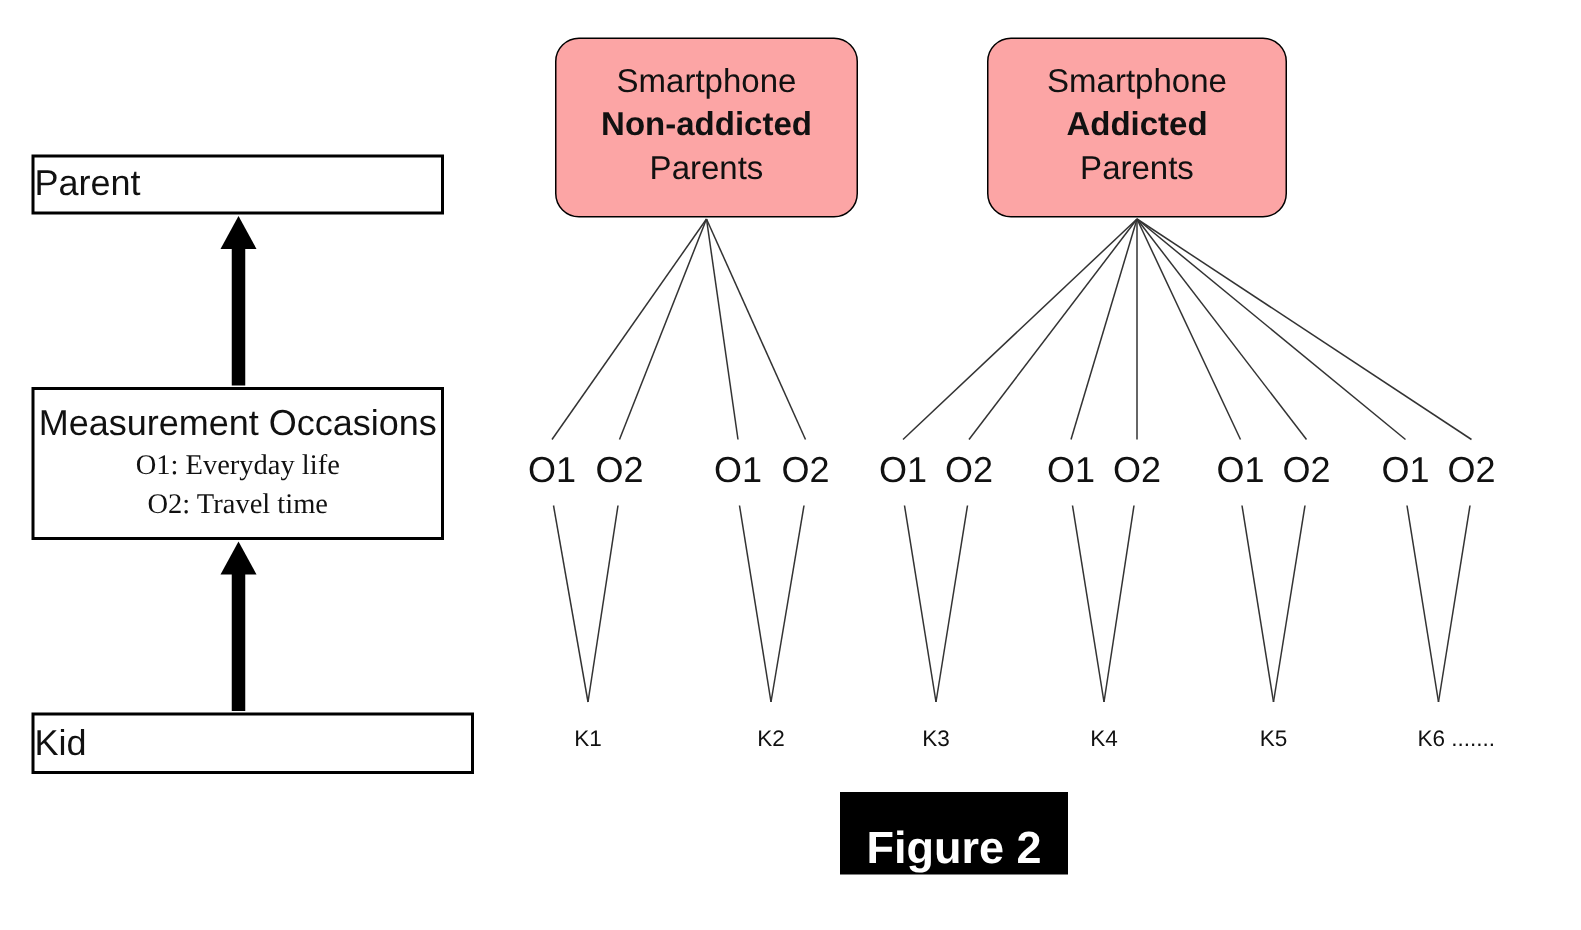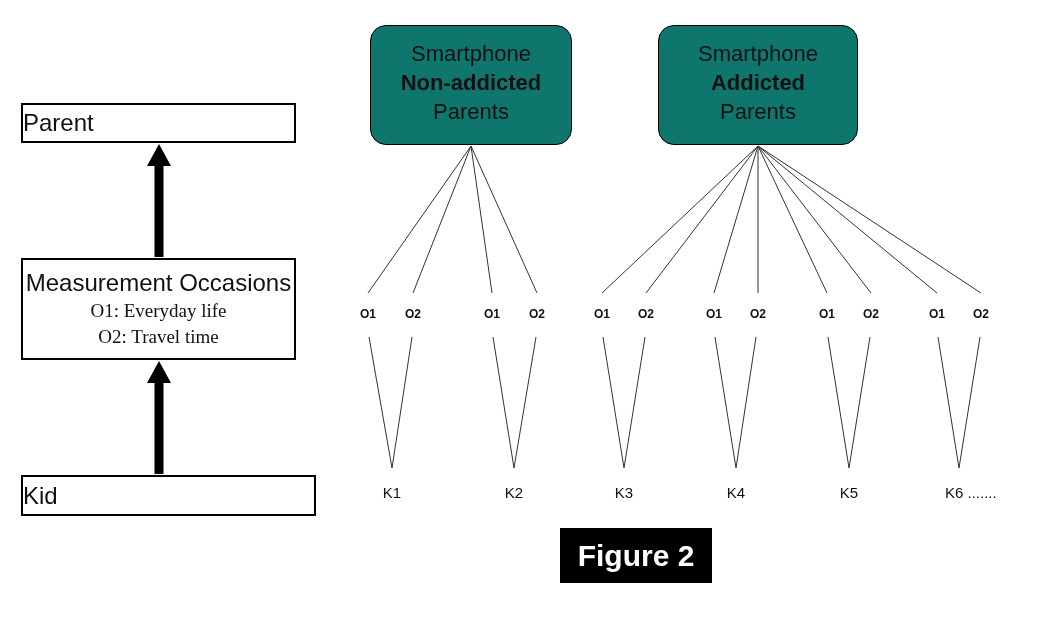--- a/index.html
+++ b/index.html
@@ -42,41 +42,40 @@
     left: 21px; top: 258px; width: 275px; height: 102px;
     flex-direction: column;
     justify-content: flex-start;
     padding-top: 8px;
   }
   .box-measure .measure-title { font-size: 24px; line-height: 30px; }
   .box-measure .measure-sub   { font-size: 19px; line-height: 26px; font-family: Liberation Serif, serif; }
 
   .group-box {
     position: absolute;
-    background: #0f766e;
+    background: #fca5a5;
     border: 1.5px solid #000000;
     border-radius: 16px;
     box-sizing: border-box;
     text-align: center;
     padding-top: 13px;
     font-size: 22px;
     line-height: 29px;
   }
   .group-a { left: 370px; top: 25px; width: 202px; height: 120px; }
   .group-b { left: 658px; top: 25px; width: 200px; height: 120px; }
   .group-box .bold-line { font-weight: bold; }
 
   .olabel {
     position: absolute;
     top: 301px;
     transform: translateX(-50%);
-    font-size: 12px;
+    font-size: 24px;
     line-height: 26px;
     white-space: nowrap;
-    font-weight: bold;
   }
   .klabel {
     position: absolute;
     top: 480px;
     transform: translateX(-50%);
     font-size: 15px;
     line-height: 26px;
     white-space: nowrap;
     text-align: right;
   }
@@ -85,21 +84,21 @@
   }
   .caption {
     position: absolute;
     left: 560px; top: 528px;
     width: 152px; height: 55px;
     background: #000000;
     color: #ffffff;
     font-size: 30px;
     font-weight: bold;
     display: flex;
-    align-items: center;
+    align-items: flex-end;
     justify-content: center;
   }
 </style>
 </head>
 <body>
 
 <div class="canvas">
 
   <svg class="overlay" viewBox="0 0 1054 620">
 

